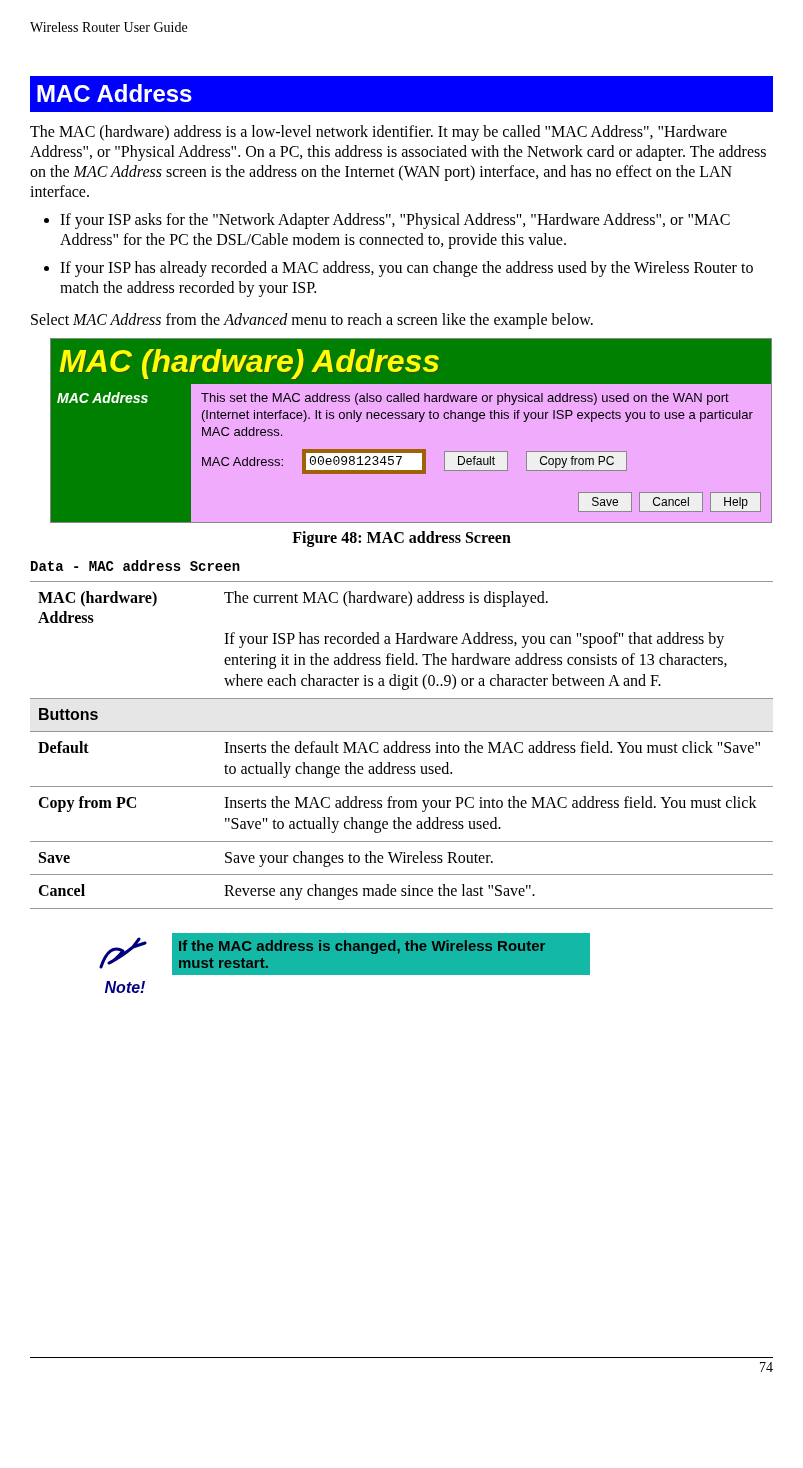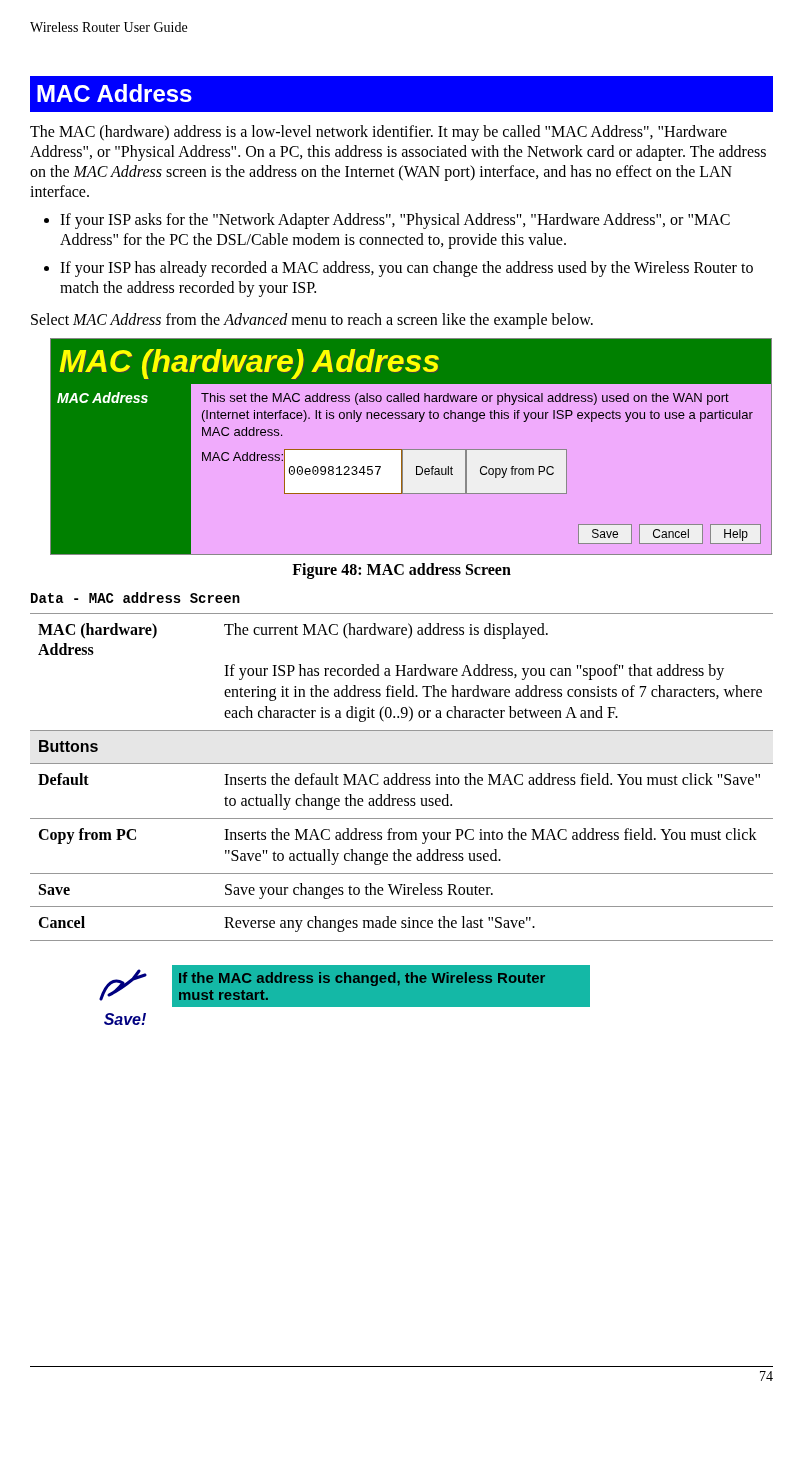--- a/index.html
+++ b/index.html
@@ -80,28 +80,28 @@
     box-sizing: border-box;
     font-size: 14px;
   }
   .app-main {
     flex: 1;
     padding: 6px 10px 10px 10px;
     background: #f0abfc;
     color: #000;
   }
   .app-desc { margin-bottom: 8px; line-height: 1.3; }
-  .row { display: flex; gap: 0; margin-bottom: 30px; }
+  .row { display: flex; align-items: center; gap: 18px; margin-bottom: 18px; }
   .mac-label { font-weight: normal; }
   .mono-input {
     font-family: "Courier New", monospace;
     font-size: 13px;
-    padding: 14px 3px;
+    padding: 1px 3px;
     width: 110px;
-    border: 1px solid #a16207;
+    border: 4px solid #a16207;
     background: #fff;
   }
   .ui-btn {
     font-family: Arial, Helvetica, sans-serif;
     font-size: 12px;
     padding: 2px 12px;
     background: #efefef;
     border: 1px solid #888;
     cursor: pointer;
   }
@@ -162,21 +162,21 @@
   .note-text {
     background: #14b8a6;
     padding: 4px 6px;
     font-family: Arial, Helvetica, sans-serif;
     font-weight: bold;
     font-size: 15px;
     flex: 1;
   }
   .page-number {
     position: absolute;
-    bottom: 15px;
+    bottom: 24px;
     right: 30px;
     font-size: 14px;
     border-top: 1px solid #000;
     width: calc(100% - 60px);
     text-align: right;
     padding-top: 2px;
   }
 </style>
 </head>
 <body>
@@ -225,21 +225,21 @@
   <div class="figure-caption">Figure 48: MAC address Screen</div>
 
   <div class="sub-heading">Data - MAC address Screen</div>
 
   <table class="data-table">
     <tbody>
         <tr>
       <td class="key">MAC (hardware) Address</td>
       <td style="white-space: pre-line;">The current MAC (hardware) address is displayed.
 
-If your ISP has recorded a Hardware Address, you can "spoof" that address by entering it in the address field. The hardware address consists of 7 characters, where each character is a digit (0..9) or a character between A and F.</td>
+If your ISP has recorded a Hardware Address, you can "spoof" that address by entering it in the address field. The hardware address consists of 13 characters, where each character is a digit (0..9) or a character between A and F.</td>
     </tr>
     <tr class="section-row">
       <td colspan="2">Buttons</td>
     </tr>
     <tr>
       <td class="key">Default</td>
       <td>Inserts the default MAC address into the MAC address field. You must click "Save" to actually change the address used.</td>
     </tr>
     <tr>
       <td class="key">Copy from PC</td>
@@ -254,20 +254,20 @@
       <td>Reverse any changes made since the last "Save".</td>
     </tr>
   </tbody>
     </table>
 
   <div class="note-block">
     <div class="note-icon">
       <svg width="60" height="44" viewBox="0 0 60 44">
         <path d="M6 34 Q14 10 28 18 Q20 28 14 30 Q26 24 38 14 M38 14 L44 6 M38 14 L50 10" stroke="#000080" stroke-width="3" fill="none" stroke-linecap="round" stroke-linejoin="round"></path>
       </svg>
-      <div class="note-icon-label">Save!</div>
+      <div class="note-icon-label">Note!</div>
     </div>
     <div class="note-text">If the MAC address is changed, the Wireless Router must restart.</div>
   </div>
 
   <div class="page-number">74</div>
 
 </div>
 
 </body></html>

